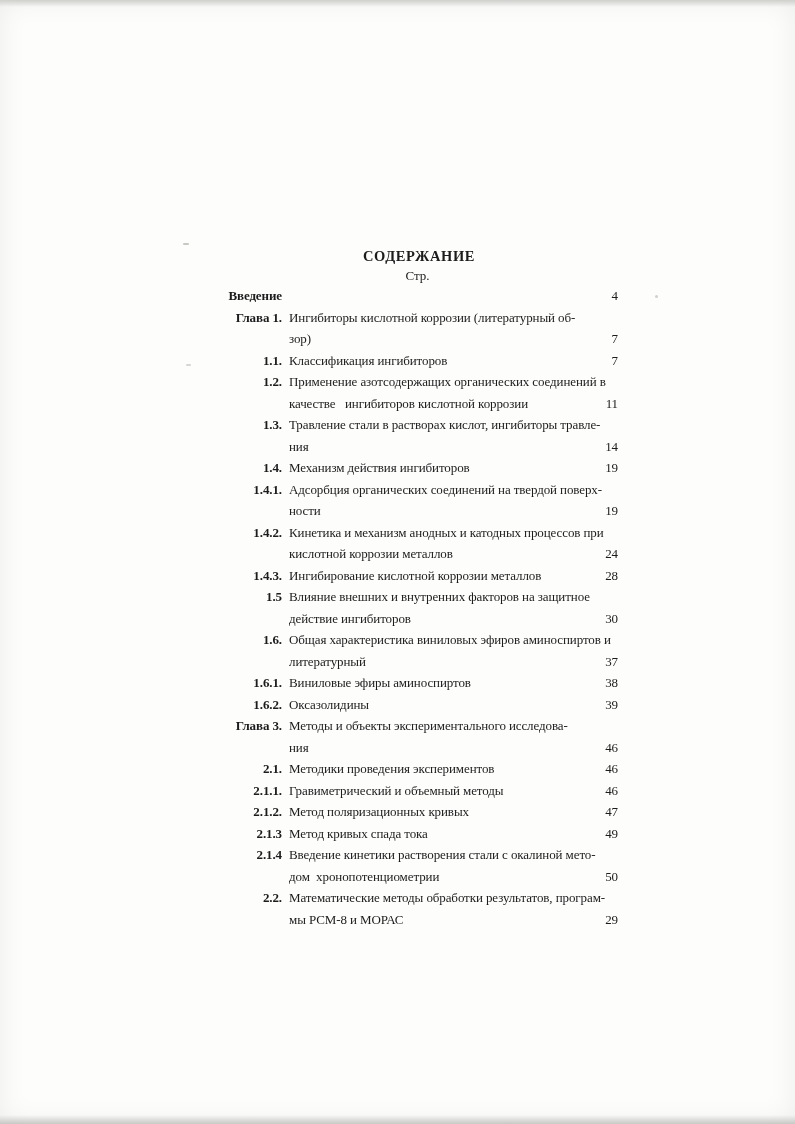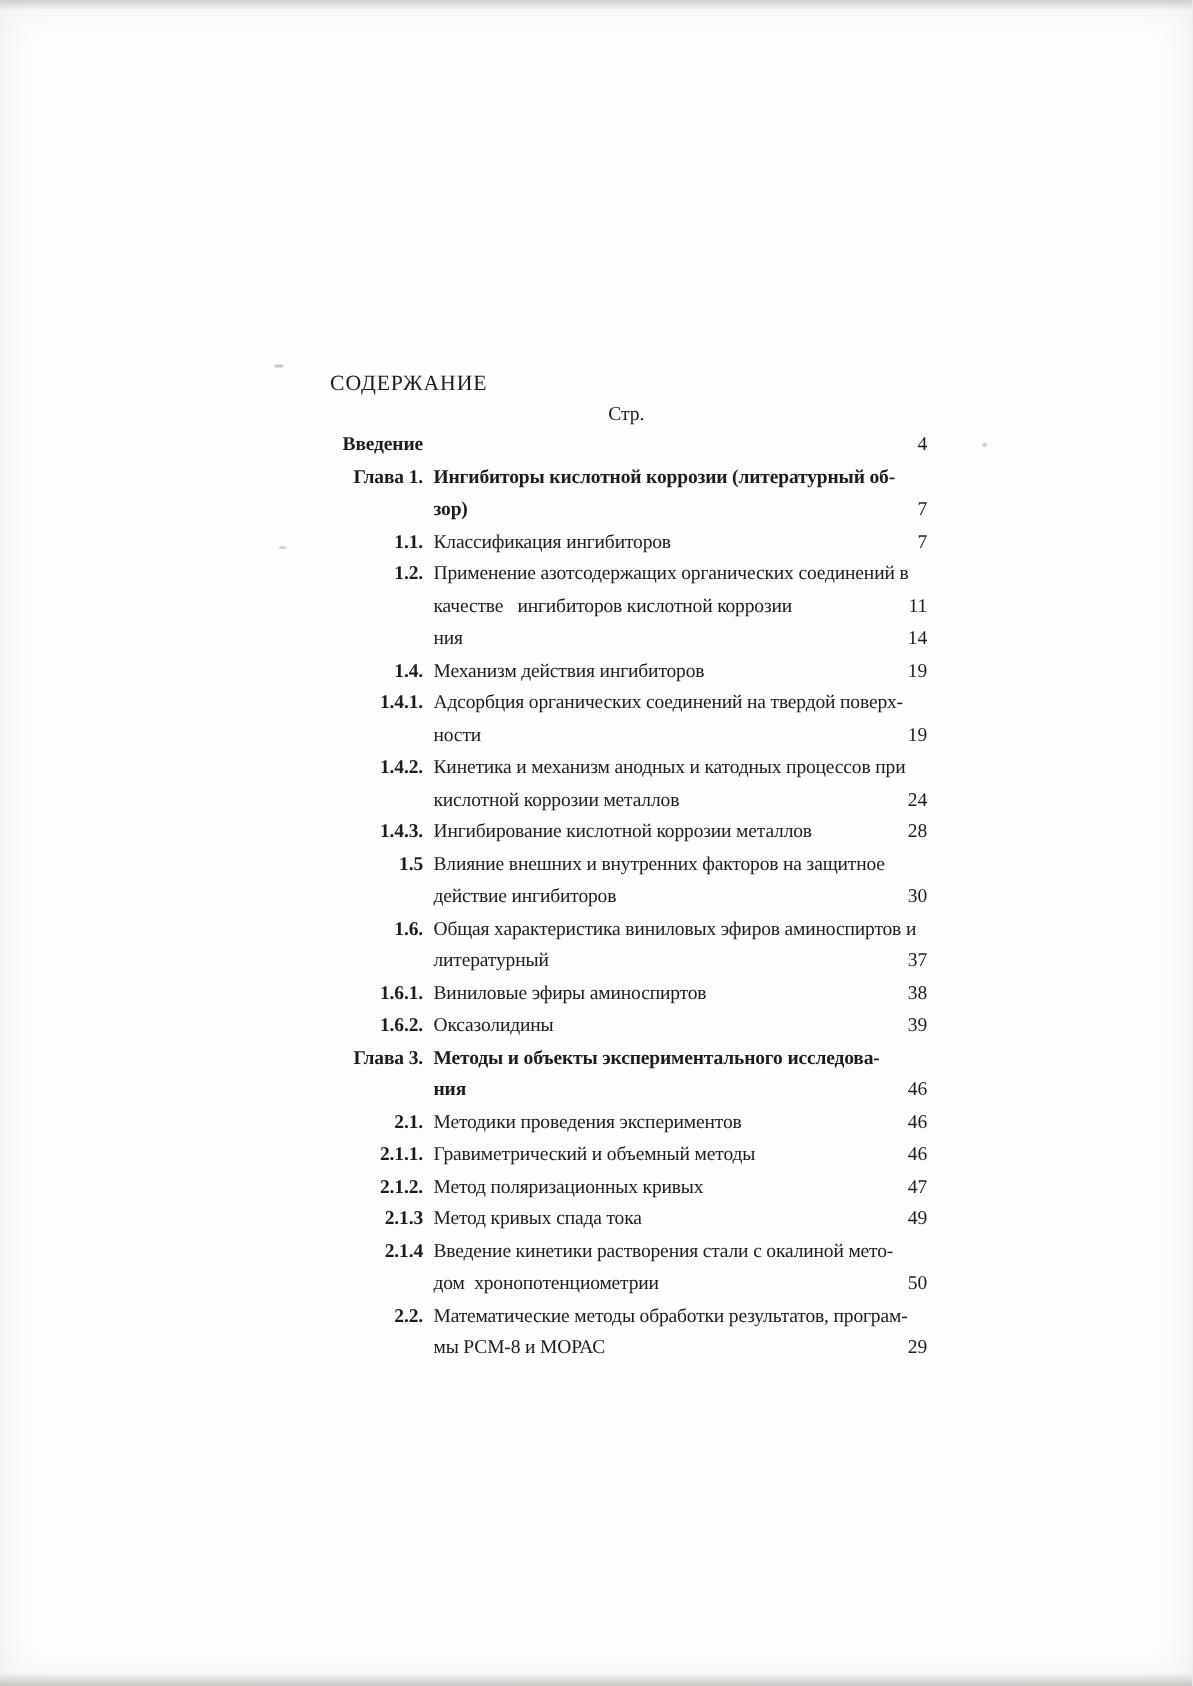--- a/index.html
+++ b/index.html
@@ -27,22 +27,23 @@
     position: absolute; left: 0; bottom: 0; right: 0; height: 9px;
     background: linear-gradient(rgba(255,255,255,0), #c8c8c5);
   }
   .content {
     position: absolute;
     left: 220px;
     top: 247px;
     width: 398px;
   }
   .doc-title {
+    text-align: center;
     font-size: 14.5px;
-    font-weight: normal;
+    font-weight: bold;
     letter-spacing: 0.6px;
     height: 21px;
     line-height: 18px;
   }
   .str-header {
     text-align: center;
     font-size: 13px;
     height: 17px;
     line-height: 15px;
     padding-right: 3px;
@@ -60,21 +61,21 @@
   .label {
     flex: none;
     width: 62px;
     text-align: right;
     font-weight: bold;
   }
   .text {
     flex: none;
     margin-left: 7px;
   }
-  .row.bold .text { font-weight: bold; }
+  .row.bold .text { font-weight: normal; }
   .leader {
     flex: 1 1 0;
     min-width: 0;
     margin: 0 4px 0 2px;
     background-image: radial-gradient(circle, #2d2d2d 0.9px, rgba(0,0,0,0) 1.15px);
     background-size: 5px 21.5px;
     background-position: 1px 14px;
     background-repeat: repeat-x;
   }
   .leader.hidden { background: none; }
@@ -134,20 +135,26 @@
     <span class="leader hidden"></span>
     <span class="pagenum"></span>
   </div>
         <div class="row">
     <span class="label"></span>
     <span class="text">качестве   ингибиторов кислотной коррозии</span>
     <span class="leader"></span>
     <span class="pagenum">11</span>
   </div>
         <div class="row">
+    <span class="label">1.3.</span>
+    <span class="text">Травление стали в растворах кислот, ингибиторы травле-</span>
+    <span class="leader hidden"></span>
+    <span class="pagenum"></span>
+  </div>
+        <div class="row">
     <span class="label"></span>
     <span class="text">ния</span>
     <span class="leader"></span>
     <span class="pagenum">14</span>
   </div>
         <div class="row">
     <span class="label">1.4.</span>
     <span class="text">Механизм действия ингибиторов</span>
     <span class="leader"></span>
     <span class="pagenum">19</span>

